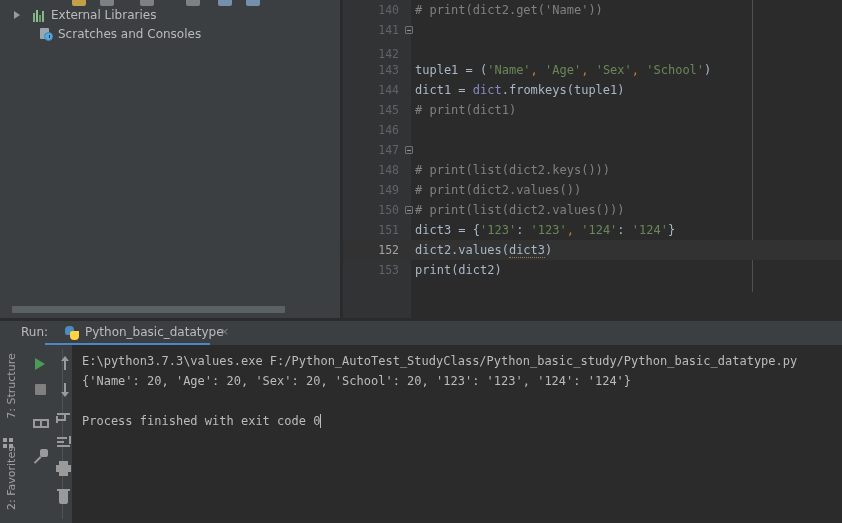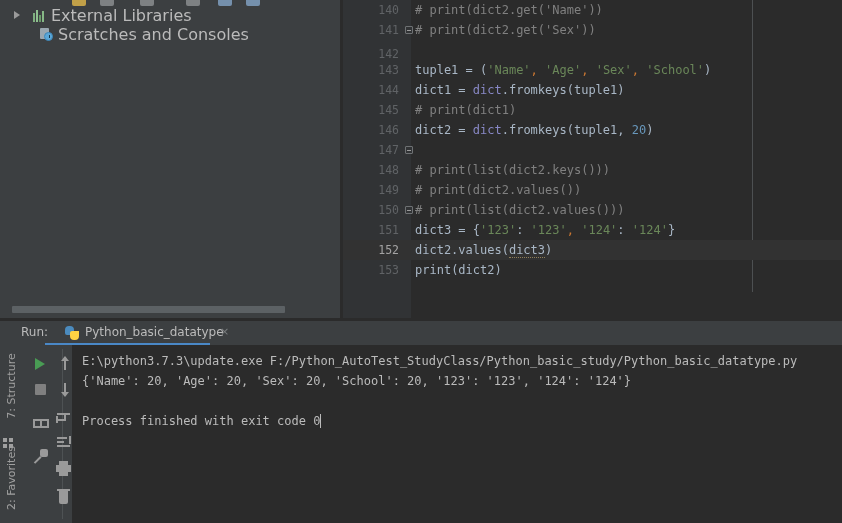--- a/index.html
+++ b/index.html
@@ -23,21 +23,21 @@
     position:absolute; left:0; top:0; width:340px; height:7px;
     overflow:hidden;
   }
   .cut-icon {
     position:absolute; top:-8px; width:14px; height:14px;
     border-radius:2px; opacity:.85;
   }
   #tree-items { position:absolute; left:0; top:6px; width:340px; }
   .tree-row {
     position:relative; height:19px; line-height:19px;
-    padding-left:0; white-space:nowrap; font-size:16px; color:#bbbbbb;
+    padding-left:0; white-space:nowrap; font-size:12px; color:#bbbbbb;
   }
   .tree-arrow {
     position:absolute; left:14px; top:5px;
     width:0;height:0;border-style:solid;
     border-width:4.5px 0 4.5px 6px;
     border-color:transparent transparent transparent #9a9a9a;
   }
   .tree-icon { position:absolute; top:3px; width:13px; height:13px; }
   .tree-label { position:absolute; white-space:nowrap; }
 
@@ -279,26 +279,26 @@
       </div>
     </div>
 
     <div id="v-divider"></div>
 
     <div id="editor">
       <div id="gutter"></div>
       <div id="indent-guide"></div>
       <div id="code-lines">
           <div class="code-line" style="top: 0px;"><span class="ln">140</span><span class="code-txt"><span class="cm"># print(dict2.get('Name'))</span></span></div>
-          <div class="code-line" style="top: 20px;"><span class="ln">141</span><span class="fold"></span><span class="code-txt"><span class="cm"># print(dict2.get('Sex'))</span></span></div>
+          <div class="code-line" style="top: 20px;"><span class="ln">141</span><span class="fold"></span></div>
           <div class="code-line" style="top: 44px;"><span class="ln">142</span><span class="code-txt"></span></div>
           <div class="code-line" style="top: 60px;"><span class="ln">143</span><span class="code-txt"><span class="pn">tuple1 = (</span><span class="st">'Name'</span><span class="cma">,</span><span class="pn"> </span><span class="st">'Age'</span><span class="cma">,</span><span class="pn"> </span><span class="st">'Sex'</span><span class="cma">,</span><span class="pn"> </span><span class="st">'School'</span><span class="pn">)</span></span></div>
           <div class="code-line" style="top: 80px;"><span class="ln">144</span><span class="code-txt"><span class="pn">dict1 = </span><span class="bi">dict</span><span class="pn">.fromkeys(tuple1)</span></span></div>
           <div class="code-line" style="top: 100px;"><span class="ln">145</span><span class="code-txt"><span class="cm"># print(dict1)</span></span></div>
-          <div class="code-line" style="top: 120px;"><span class="ln">146</span><span class="code-txt"><span class="pn">dict2 = </span><span class="bi">dict</span><span class="pn">.fromkeys(tuple1, </span><span class="nm">20</span><span class="pn">)</span></span></div>
+          <div class="code-line" style="top: 120px;"><span class="ln">146</span></div>
           <div class="code-line" style="top: 140px;"><span class="ln">147</span><span class="fold"></span></div>
           <div class="code-line" style="top: 160px;"><span class="ln">148</span><span class="code-txt"><span class="cm"># print(list(dict2.keys()))</span></span></div>
           <div class="code-line" style="top: 180px;"><span class="ln">149</span><span class="code-txt"><span class="cm"># print(dict2.values())</span></span></div>
           <div class="code-line" style="top: 200px;"><span class="ln">150</span><span class="fold"></span><span class="code-txt"><span class="cm"># print(list(dict2.values()))</span></span></div>
           <div class="code-line" style="top: 220px;"><span class="ln">151</span><span class="code-txt"><span class="pn">dict3 = {</span><span class="st">'123'</span><span class="pn">: </span><span class="st">'123'</span><span class="cma">,</span><span class="pn"> </span><span class="st">'124'</span><span class="pn">: </span><span class="st">'124'</span><span class="pn">}</span></span></div>
           <div class="code-line current" style="top: 240px;"><span class="ln">152</span><span class="code-txt"><span class="pn">dict2.values(</span><span class="pn squig">dict3</span><span class="pn">)</span></span></div>
           <div class="code-line" style="top: 260px;"><span class="ln">153</span><span class="code-txt"><span class="pn">print</span><span class="pn">(dict2)</span></span></div>
         </div>
     </div>
   </div>
@@ -374,21 +374,21 @@
         <span class="ic-stroke" style="left:5px;top:13px;width:9px;height:4px;"></span>
       </div>
       <div class="tbtn" style="left:36px; top:142px;">
         <span class="ic-stroke" style="left:3px;top:2px;width:13px;height:2px;"></span>
         <span class="ic-stroke" style="left:5px;top:4px;width:9px;height:13px;border-radius:0 0 2px 2px;"></span>
       </div>
     </div>
 
     <div id="console">
       <div id="console-lines">
-          <div class="con-line" style="top: 6px;">E:\python3.7.3\update.exe F:/Python_AutoTest_StudyClass/Python_basic_study/Python_basic_datatype.py</div>
+          <div class="con-line" style="top: 6px;">E:\python3.7.3\values.exe F:/Python_AutoTest_StudyClass/Python_basic_study/Python_basic_datatype.py</div>
           <div class="con-line" style="top: 26px;">{'Name': 20, 'Age': 20, 'Sex': 20, 'School': 20, '123': '123', '124': '124'}</div>
           <div class="con-line" style="top: 46px;"></div>
           <div class="con-line" style="top: 66px;">Process finished with exit code 0</div>
         </div>
       <div id="con-caret" style="top: 69px; left: 248.26px;"></div>
     </div>
   </div>
 </div>
 
 </body></html>

